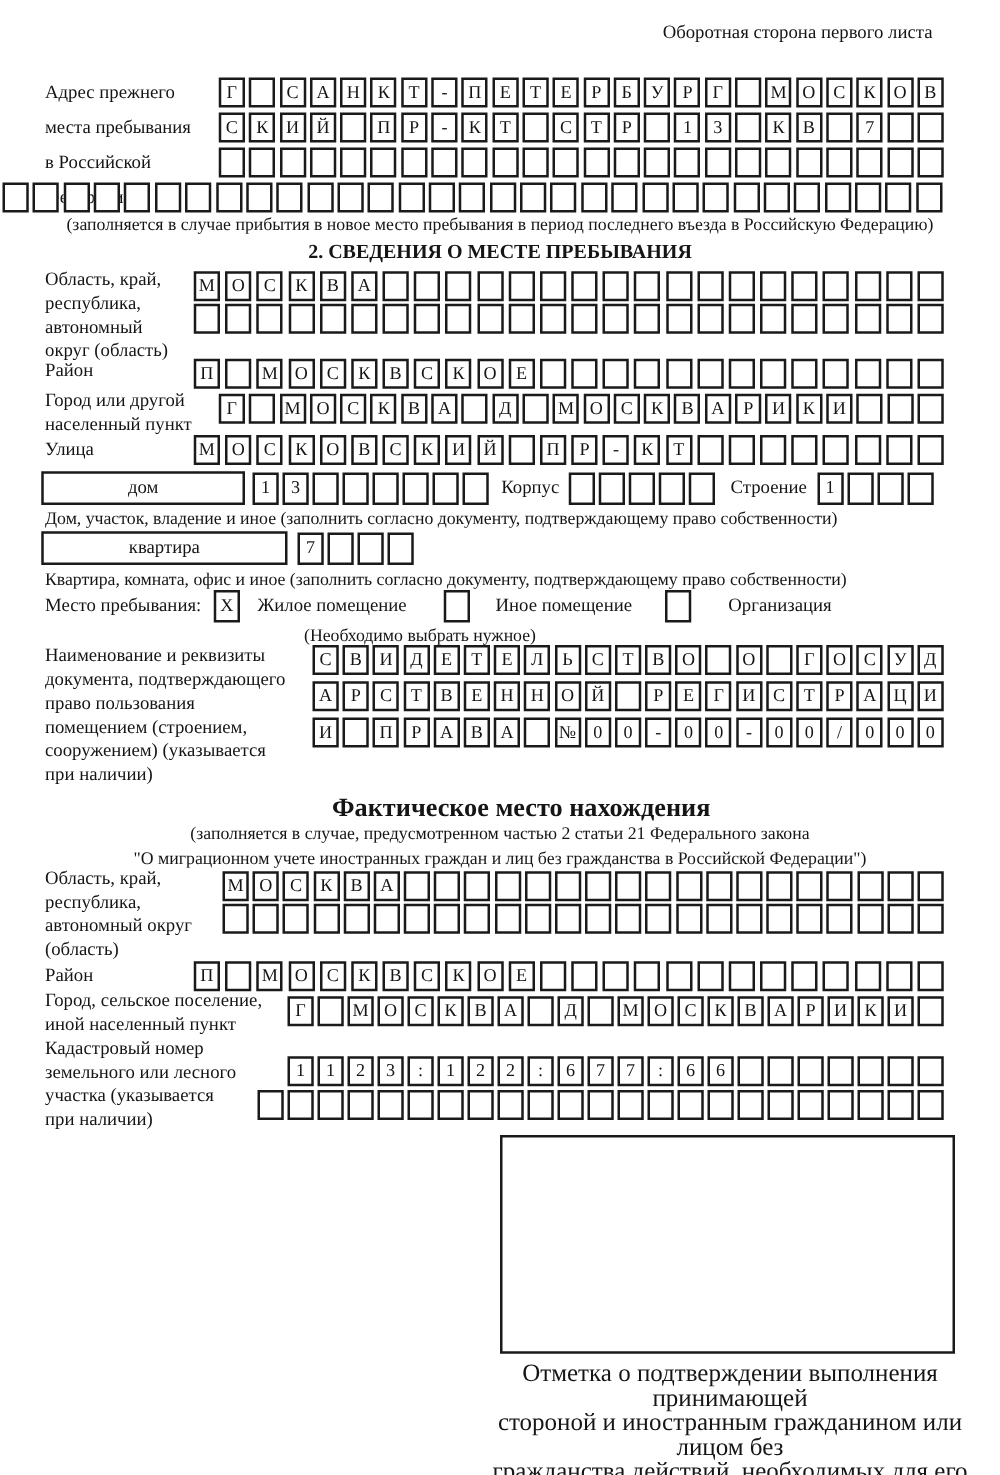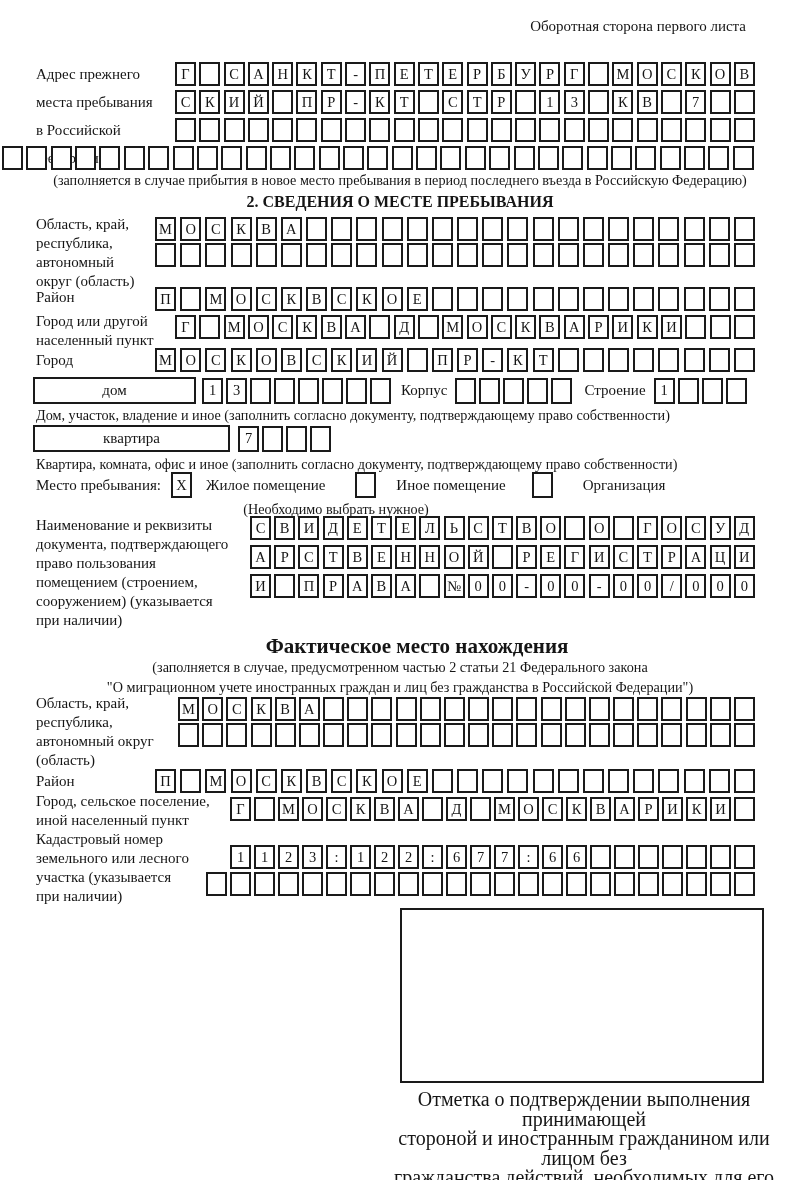--- a/index.html
+++ b/index.html
@@ -265,21 +265,21 @@
       <span class="cb">А</span>
       <span class="cb">Р</span>
       <span class="cb">И</span>
       <span class="cb">К</span>
       <span class="cb">И</span>
       <span class="cb"></span>
       <span class="cb"></span>
       <span class="cb"></span>
     </div>
 
-  <div class="label" style="top:351px;left:36px;">Город</div>
+  <div class="label" style="top:351px;left:36px;">Улица</div>
   <div class="row" style="top:348px;left:155px;width:600px;">
       <span class="cb">М</span>
       <span class="cb">О</span>
       <span class="cb">С</span>
       <span class="cb">К</span>
       <span class="cb">О</span>
       <span class="cb">В</span>
       <span class="cb">С</span>
       <span class="cb">К</span>
       <span class="cb">И</span>

